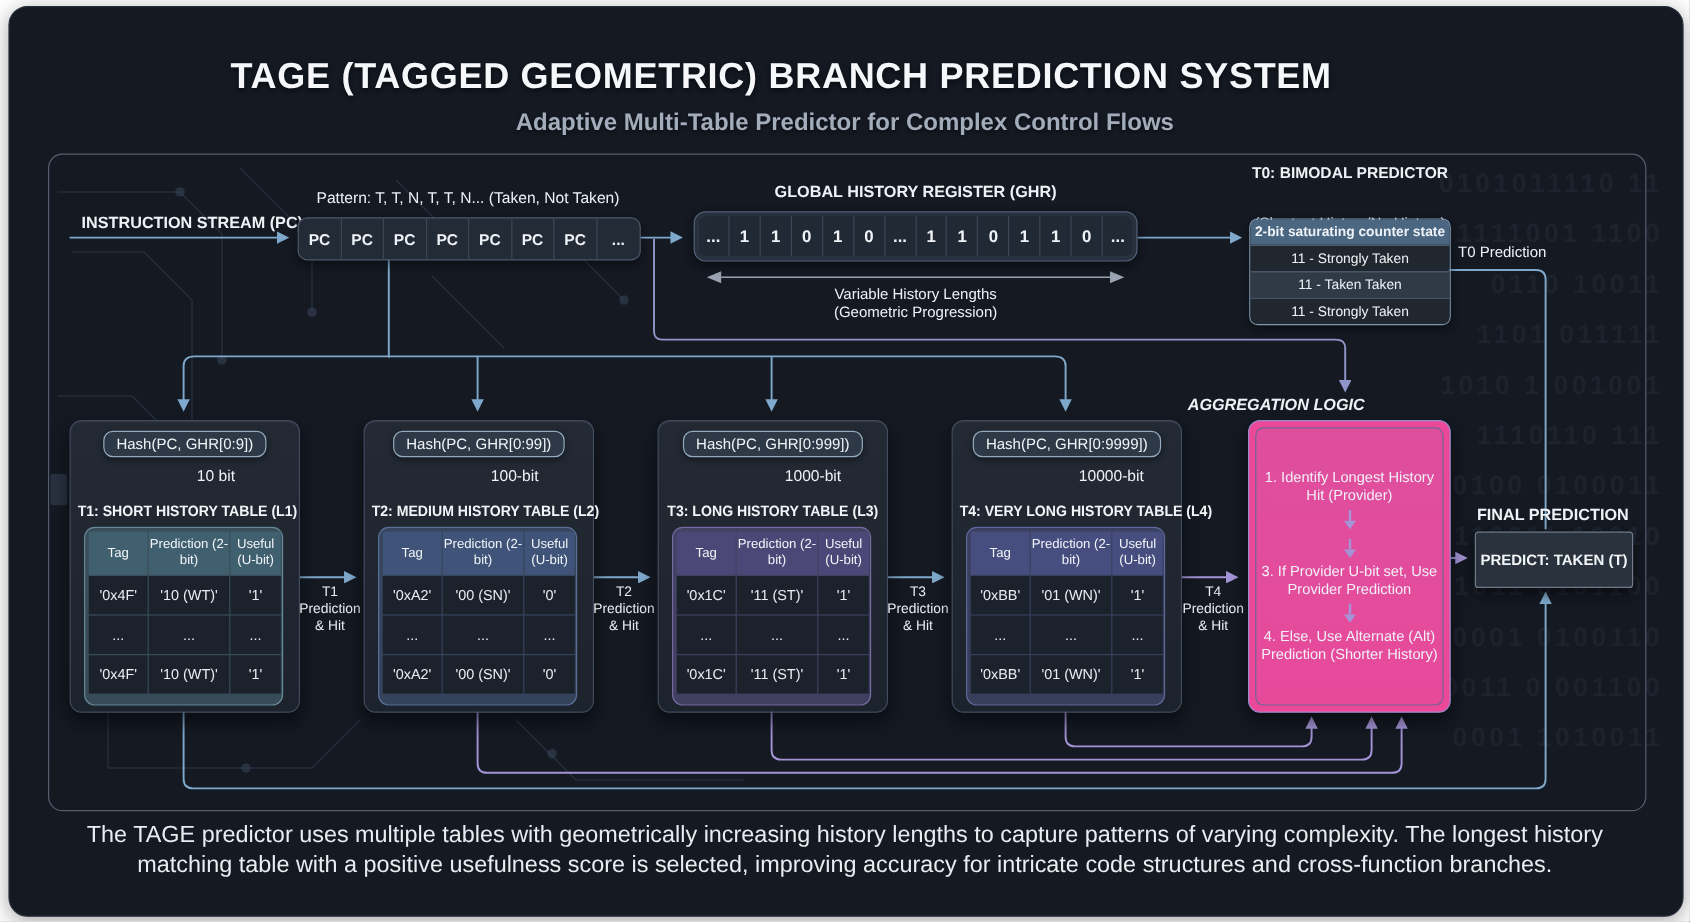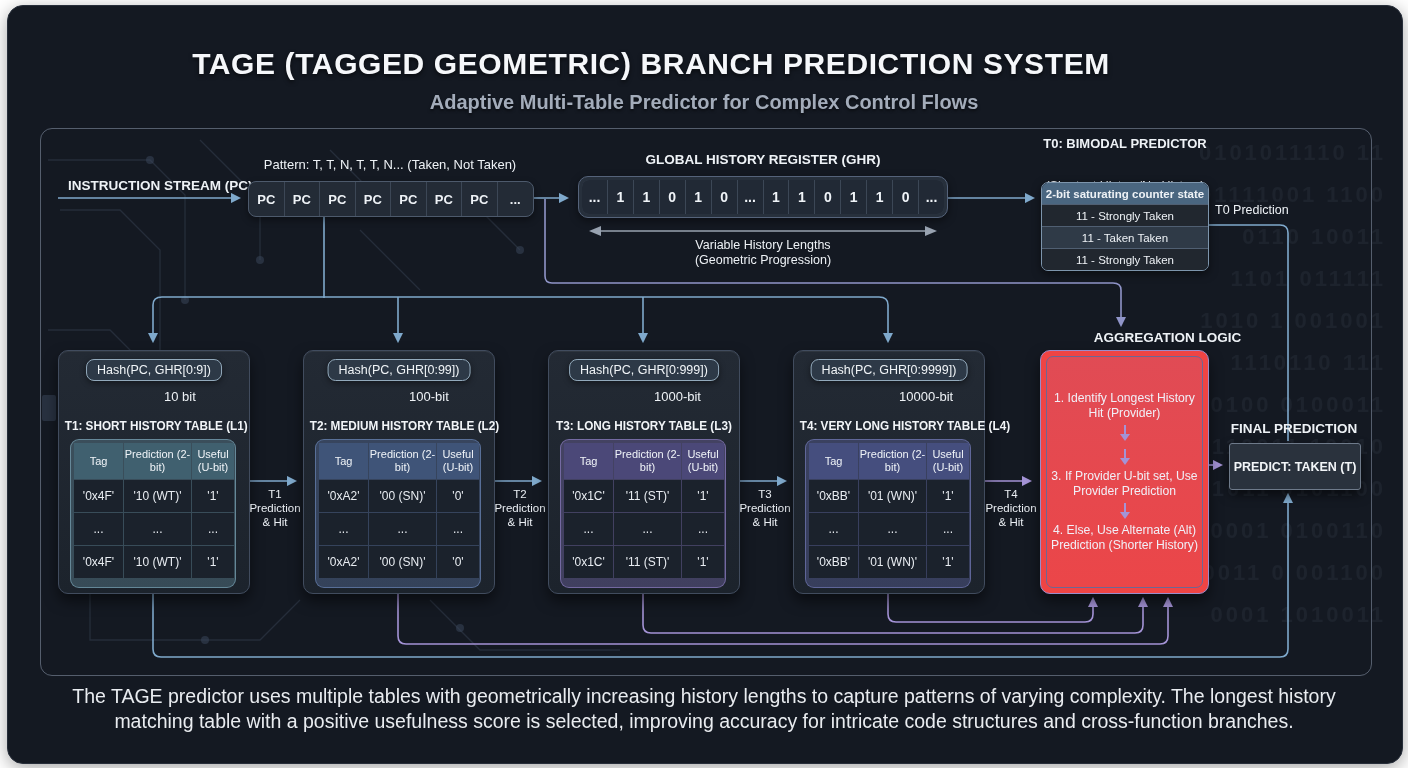--- a/index.html
+++ b/index.html
@@ -32,21 +32,21 @@
   .dc{height:32px;font-size:12px;background:#1b222c;color:#e9edf2;white-space:nowrap;}
   .p1 .ttable{background:rgba(120,170,190,.30);border:1.5px solid rgba(145,195,215,.5);}
   .p2 .ttable{background:rgba(110,140,200,.30);border:1.5px solid rgba(130,165,225,.45);}
   .p3 .ttable{background:rgba(140,120,200,.33);border:1.5px solid rgba(165,145,225,.5);}
   .p4 .ttable{background:rgba(120,125,205,.30);border:1.5px solid rgba(145,150,225,.45);}
   .p1 .hc{background:#40606f;}
   .p2 .hc{background:#3f5478;}
   .p3 .hc{background:#4b4878;}
   .p4 .hc{background:#454e7e;}
   .outlbl{position:absolute;top:487px;width:64px;text-align:center;font-size:11.5px;line-height:14px;color:#e9edf2;}
-  .aggpanel{position:absolute;left:1040px;top:350px;width:167px;height:242px;border-radius:10px;border:1.5px solid #9a8ccc;background:#ef4444;box-shadow:0 7px 14px rgba(0,0,0,.5);}
+  .aggpanel{position:absolute;left:1040px;top:350px;width:167px;height:242px;border-radius:10px;border:1.5px solid #9a8ccc;background:#ec4899;box-shadow:0 7px 14px rgba(0,0,0,.5);}
   .agginner{position:absolute;left:5px;top:5px;right:5px;bottom:5px;border:1.2px solid #6e6694;border-radius:7px;background:linear-gradient(180deg,rgba(135,118,185,.14),rgba(135,118,185,.04));display:flex;flex-direction:column;align-items:center;justify-content:center;padding:4px 2px;}
   .stp{font-size:12.2px;line-height:1.24;text-align:center;color:#f1eff7;width:152px;}
   .darr{width:2px;height:9px;background:#a493d6;position:relative;margin:4px 0 11px 0;}
   .darr:after{content:"";position:absolute;top:9px;left:-4px;border:5px solid transparent;border-top:7px solid #a493d6;}
   .predict{position:absolute;left:1229px;top:443px;width:130px;height:45px;background:#2a323d;border:1.3px solid #6e7a8a;border-radius:3px;display:flex;align-items:center;justify-content:center;font-weight:bold;font-size:12.5px;color:#f2f5f8;box-shadow:0 5px 11px rgba(0,0,0,.55);}
   .binwrap{position:absolute;right:22px;top:140px;width:340px;display:flex;flex-direction:column;gap:16px;align-items:flex-end;pointer-events:none;}
   .bin{color:#bcd2ec;opacity:.05;font-weight:bold;font-size:22px;letter-spacing:3px;white-space:pre;}
   svg.layer{position:absolute;left:0;top:0;pointer-events:none;}
   .footer{position:absolute;left:64px;top:684px;width:1280px;text-align:center;font-size:19.5px;line-height:25px;color:#e9ecf0;}
 </style>
@@ -284,21 +284,21 @@
       <div class="cell dc">'01 (WN)'</div>
       <div class="cell dc">'1'</div>
     </div>
   </div>
   <div class="outlbl" style="left:979px;">
     <div>T4</div>
       <div>Prediction</div>
       <div>&amp; Hit</div>
   </div>
 
-  <div class="lbl bold ctr" style="left:1084px;top:330px;width:167px;font-size:13.5px;">AGGREGATION LOGIC</div>
+  <div class="lbl bold ctr" style="left:980px;top:330px;width:167px;font-size:13.5px;font-style:italic;">AGGREGATION LOGIC</div>
   <div class="aggpanel">
     <div class="agginner">
       <div class="stp">1. Identify Longest History Hit (Provider)</div>
       <div class="darr"></div>
       <div class="darr"></div>
       <div class="stp">3. If Provider U-bit set, Use Provider Prediction</div>
       <div class="darr"></div>
       <div class="stp">4. Else, Use Alternate (Alt) Prediction (Shorter History)</div>
     </div>
   </div>

